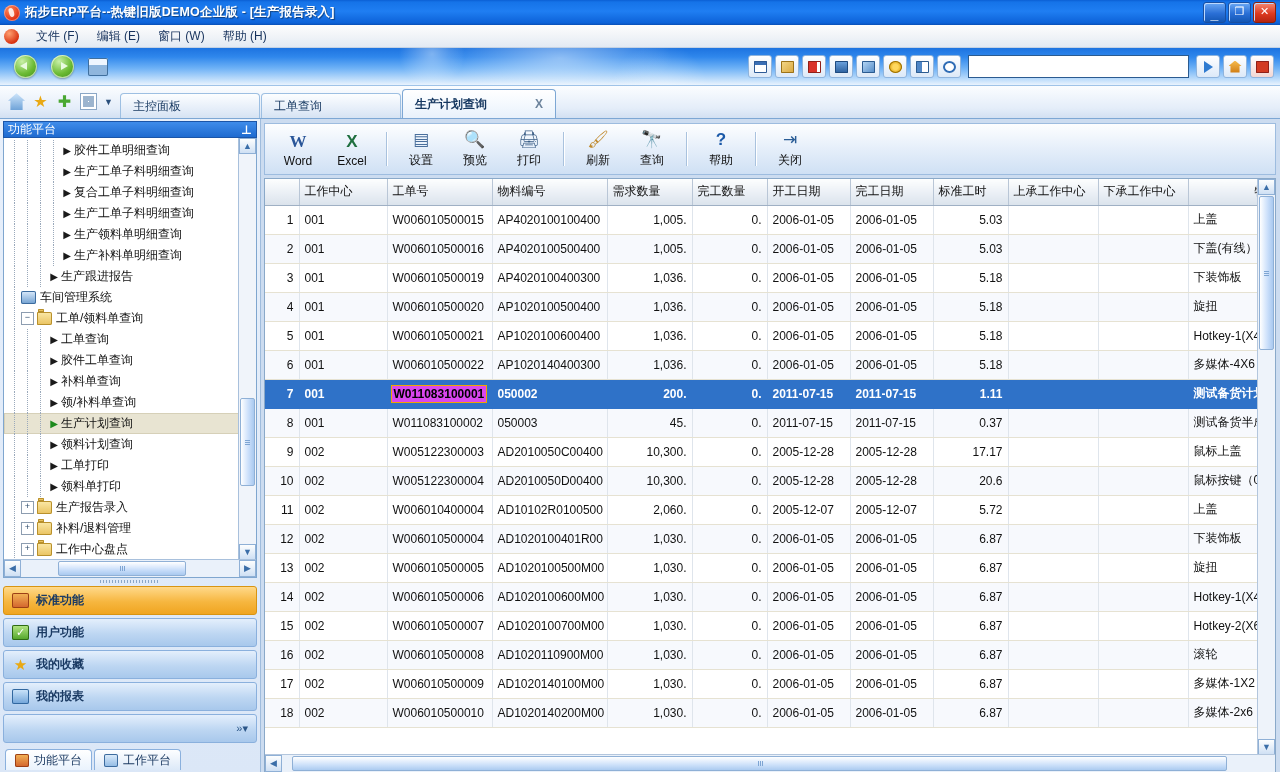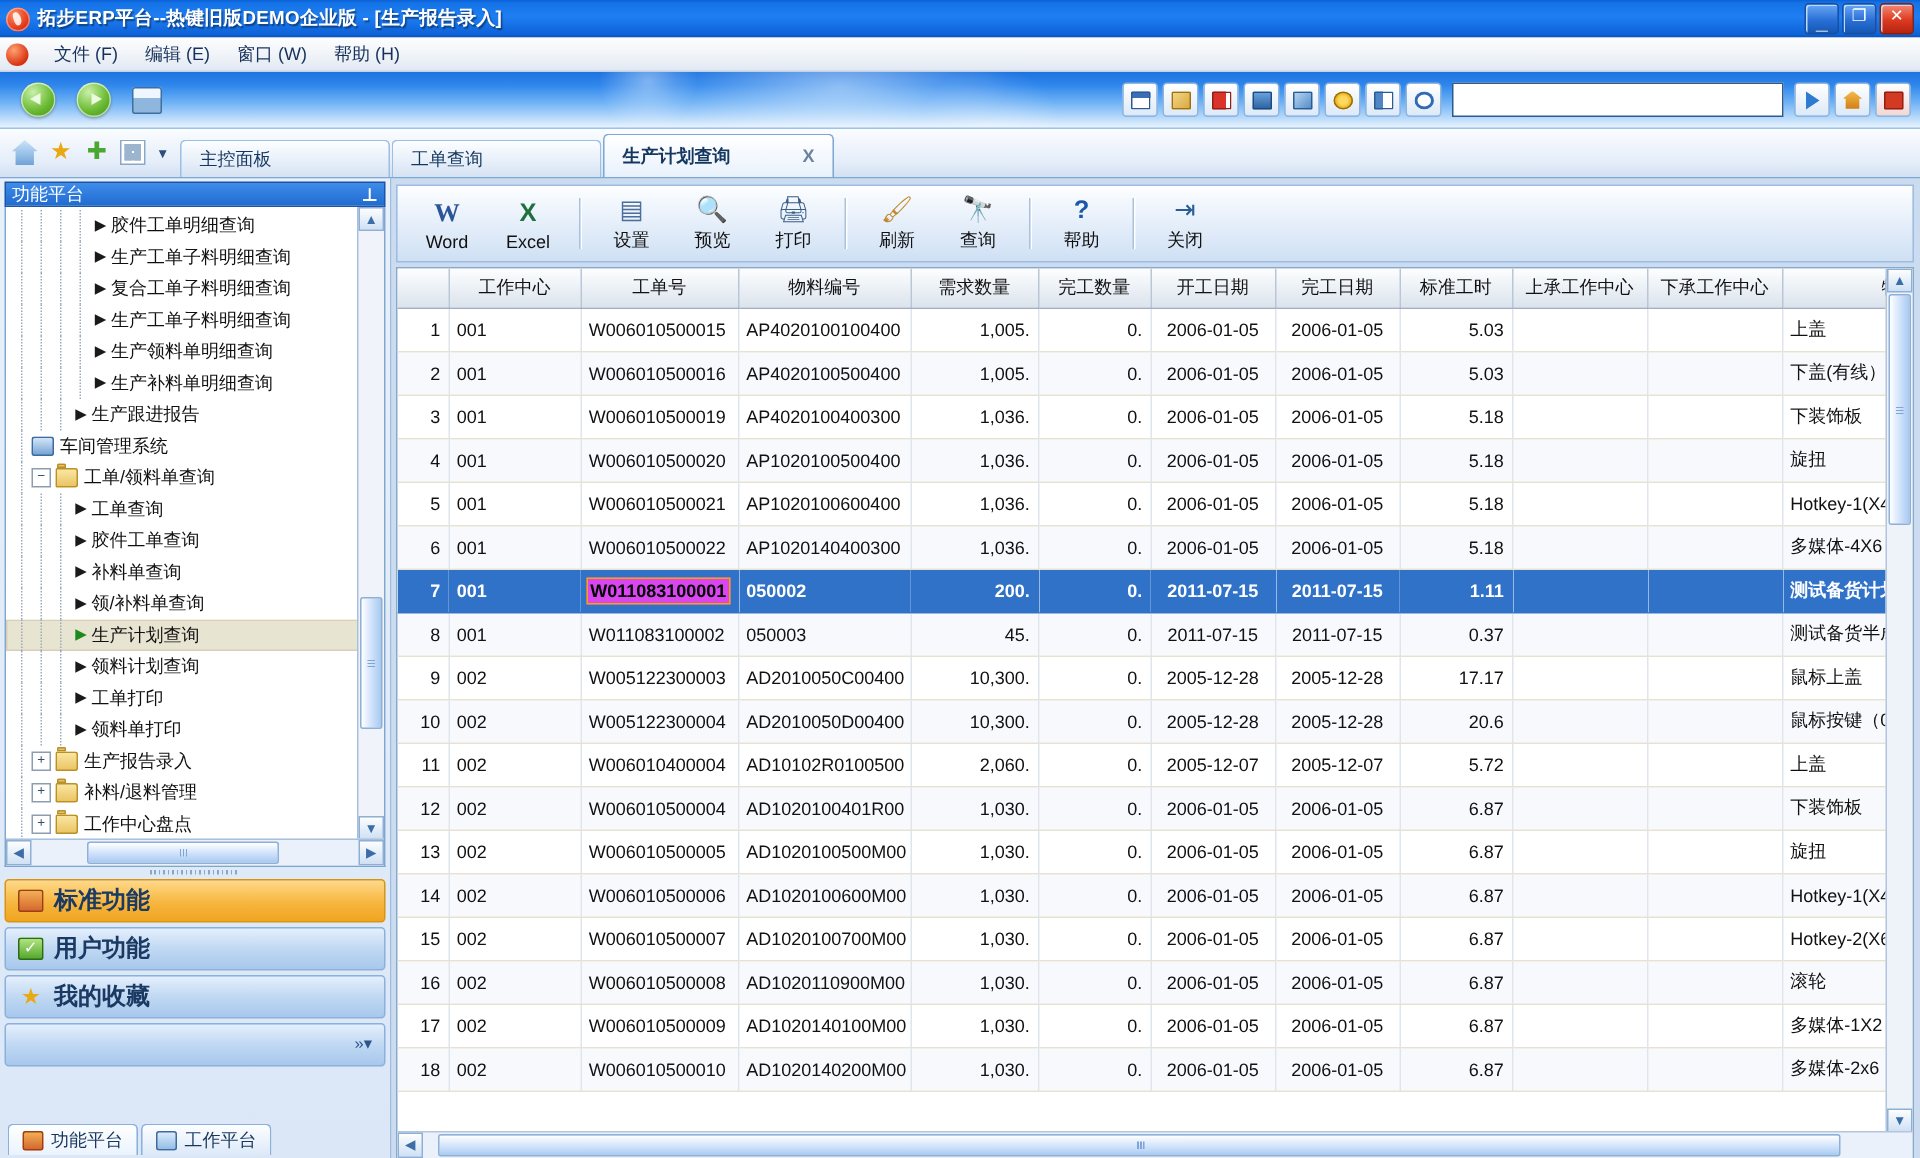--- a/index.html
+++ b/index.html
@@ -151,21 +151,21 @@
      background:repeating-linear-gradient(to right,#7ea5d3 0 1px,transparent 1px 2px);}
   .grip-h{height:7px;display:flex;align-items:center;justify-content:center;}
   .grip-h::after{content:"";width:60px;height:3px;
      background:repeating-linear-gradient(to right,#8aa7c8 0 1px,transparent 1px 3px);}
 
   .panelbtns{margin-top:1px;}
   .pbtn{height:29px;margin-bottom:3px;border:1px solid #8ab0dd;border-radius:3px;
      background:linear-gradient(to bottom,#e4effc,#bdd6f2 55%,#a8c8ec);
      display:flex;align-items:center;padding:0 8px;cursor:pointer;box-sizing:border-box;}
   .pbtn.on{background:linear-gradient(to bottom,#ffd98a,#f6b63f 55%,#f0a521);border-color:#d89412;}
-  .pbtn .lbl{font-weight:bold;color:#1a3a63;font-size:16px;}
+  .pbtn .lbl{font-weight:bold;color:#1a3a63;font-size:12px;}
   .pbtn .pi{width:17px;height:15px;margin-right:7px;flex:none;border-radius:2px;}
   .pi.net{background:linear-gradient(to bottom,#f4b657,#d2622c);box-shadow:inset 0 0 0 1px #9c3f16;}
   .pi.chk{background:linear-gradient(to bottom,#b7e887,#4ea game);background:linear-gradient(to bottom,#b7e887,#4ea327);box-shadow:inset 0 0 0 1px #2d6a14;color:#fff;font-size:11px;line-height:14px;text-align:center;}
   .pi.star{background:none;color:#e9a914;font-size:15px;line-height:15px;text-align:center;box-shadow:none;}
   .pi.rep{background:linear-gradient(to bottom,#cfe6fb,#6fa3d8);box-shadow:inset 0 0 0 1px #31679f;}
   .pbtn.more{justify-content:flex-end;color:#2b5688;font-size:11px;line-height:11px;text-align:right;}
   .pbtn.more span{display:block;}
 
   .sb-tabs{margin-top:auto;display:flex;gap:2px;padding:3px 0 3px 2px;align-items:flex-end;}
   .sbtab{height:21px;display:flex;align-items:center;gap:5px;padding:0 9px;box-sizing:border-box;
@@ -204,21 +204,21 @@
      height:26px;box-sizing:border-box;
      background:linear-gradient(to bottom,#fdfefe,#eaeff5 55%,#dbe3ec);
      border-right:1px solid #b9c6d6;border-bottom:1px solid #9fb0c4;
      font-weight:normal;color:#111;padding:0 5px;white-space:nowrap;}
   table.grid td{height:29px;box-sizing:border-box;border-right:1px solid #dfe5ec;
      border-bottom:1px solid #e6e2d2;padding:0 5px;white-space:nowrap;color:#111;
      overflow:hidden;text-overflow:clip;}
   table.grid tbody tr:nth-child(even){background:#f7f9fd;}
   table.grid tbody tr.sel td{background:#2f72c8;color:#fff;font-weight:bold;border-right-color:#2f72c8;border-bottom-color:#2f72c8;}
   .num{text-align:right;}
-  .ctr{text-align:center;}
+  .ctr{text-align:left;}
   .rowno{width:34px;text-align:right;color:#111;border-right:1px solid #c7cfda;}
   th.rowno{background:linear-gradient(to bottom,#fdfefe,#eaeff5 55%,#dbe3ec);}
   .editcell{display:inline-block;background:#d946ef;color:#000;font-weight:bold;
      border:1px solid #f0a500;padding:1px 2px;margin:-1px -2px;}
   .gvsb{position:absolute;right:0;top:0;bottom:17px;width:17px;background:#eef3fa;border-left:1px solid #b3c6dd;}
   .ghsb{position:absolute;left:0;right:0;bottom:0;height:17px;background:#eaf1fa;border-top:1px solid #b3c6dd;display:flex;}
   .ghsb .btn{width:17px;background:linear-gradient(to bottom,#fdfefe,#cfe0f4);border:1px solid #8fb0d6;
      box-sizing:border-box;color:#3b6ea8;font-size:9px;text-align:center;line-height:14px;cursor:pointer;}
   .ghsb .track{flex:1;position:relative;}
   .ghsb .th2{position:absolute;top:1px;bottom:1px;left:1%;width:94%;border:1px solid #8fb0d6;border-radius:2px;
@@ -495,20 +495,24 @@
             <span class="pi net"></span>
             <span class="lbl">标准功能</span>
           </div>
           <div class="pbtn">
             <span class="pi chk">✓</span>
             <span class="lbl">用户功能</span>
           </div>
           <div class="pbtn">
             <span class="pi star">★</span>
             <span class="lbl">我的收藏</span>
+          </div>
+          <div class="pbtn">
+            <span class="pi rep"></span>
+            <span class="lbl">我的报表</span>
           </div>
         </div>
       <div class="pbtn more">
         <span>»</span>
         <span>▾</span>
       </div>
 
       <div class="sb-tabs">
         <div class="sbtab act">
           <span class="si plat"></span>

